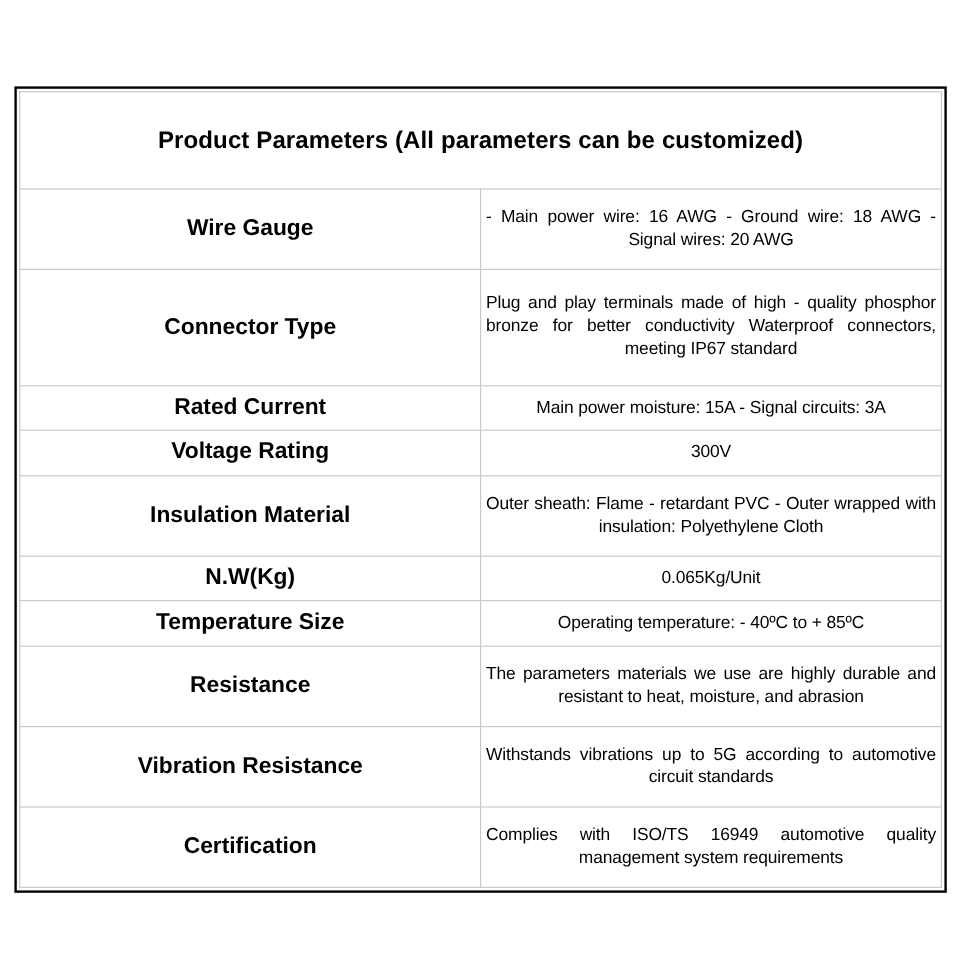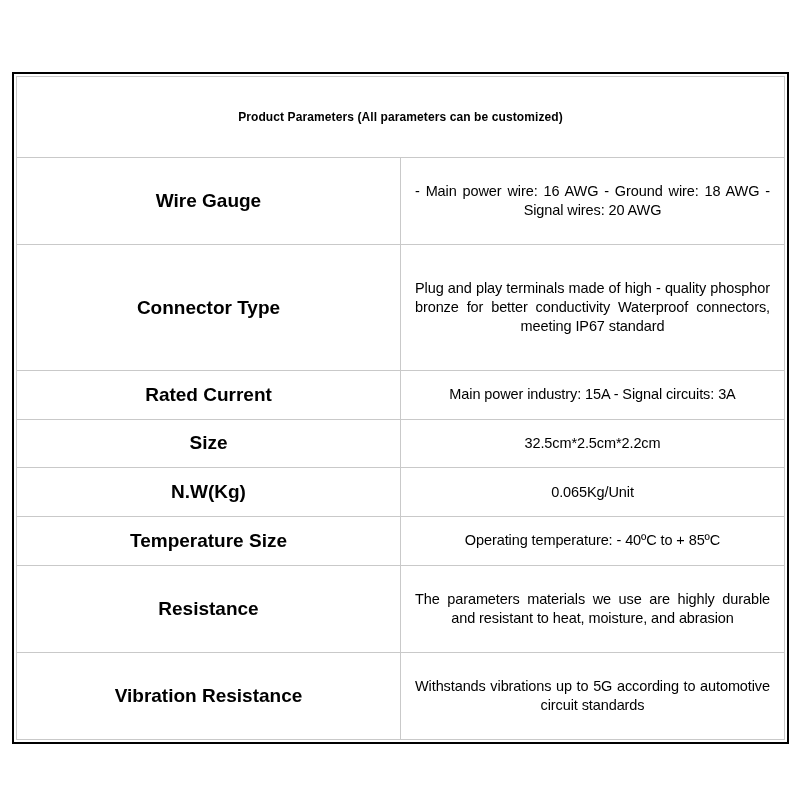--- a/index.html
+++ b/index.html
@@ -28,38 +28,38 @@
     border-collapse: collapse;
     table-layout: fixed;
   }
   table.spec th, table.spec td {
     border: 1px solid #c9c9c9;
     vertical-align: middle;
     background: #ffffff;
   }
   th.table-title {
     height: 81px;
-    font-size: 12px;
+    font-size: 20px;
     font-weight: bold;
     text-align: center;
     letter-spacing: 0.1px;
   }
   td.param-label {
     width: 24.7%;
     font-size: 19px;
     font-weight: bold;
     text-align: center;
     padding: 0 6px;
   }
   td.param-value {
     font-size: 14.5px;
     line-height: 19px;
     text-align: justify;
     text-align-last: center;
-    padding: 2px 14px;
+    padding: 2px 4px;
     letter-spacing: -0.1px;
   }
 </style>
 </head>
 <body>
 
 <div class="page">
   <div class="table-frame">
     <table class="spec">
       <thead>
@@ -71,38 +71,46 @@
         <tr>
           <td class="param-label">Wire Gauge</td>
           <td class="param-value">- Main power wire: 16 AWG - Ground wire: 18 AWG - Signal wires: 20 AWG</td>
         </tr>
         <tr>
           <td class="param-label">Connector Type</td>
           <td class="param-value">Plug and play terminals made of high - quality phosphor bronze for better conductivity Waterproof connectors, meeting IP67 standard</td>
         </tr>
         <tr>
           <td class="param-label">Rated Current</td>
-          <td class="param-value">Main power industry: 15A - Signal circuits: 3A</td>
+          <td class="param-value">Main power moisture: 15A - Signal circuits: 3A</td>
         </tr>
         <tr>
-          <td class="param-label">Size</td>
-          <td class="param-value">32.5cm*2.5cm*2.2cm</td>
+          <td class="param-label">Voltage Rating</td>
+          <td class="param-value">300V</td>
+        </tr>
+        <tr>
+          <td class="param-label">Insulation Material</td>
+          <td class="param-value">Outer sheath: Flame - retardant PVC - Outer wrapped with insulation: Polyethylene Cloth</td>
         </tr>
         <tr>
           <td class="param-label">N.W(Kg)</td>
           <td class="param-value">0.065Kg/Unit</td>
         </tr>
         <tr>
           <td class="param-label">Temperature Size</td>
           <td class="param-value">Operating temperature: - 40ºC to + 85ºC</td>
         </tr>
         <tr>
           <td class="param-label">Resistance</td>
           <td class="param-value">The parameters materials we use are highly durable and resistant to heat, moisture, and abrasion</td>
         </tr>
         <tr>
           <td class="param-label">Vibration Resistance</td>
           <td class="param-value">Withstands vibrations up to 5G according to automotive circuit standards</td>
         </tr>
+        <tr>
+          <td class="param-label">Certification</td>
+          <td class="param-value">Complies with ISO/TS 16949 automotive quality management system requirements</td>
+        </tr>
       </tbody>
     </table>
   </div>
 </div>
 
 </body></html>

